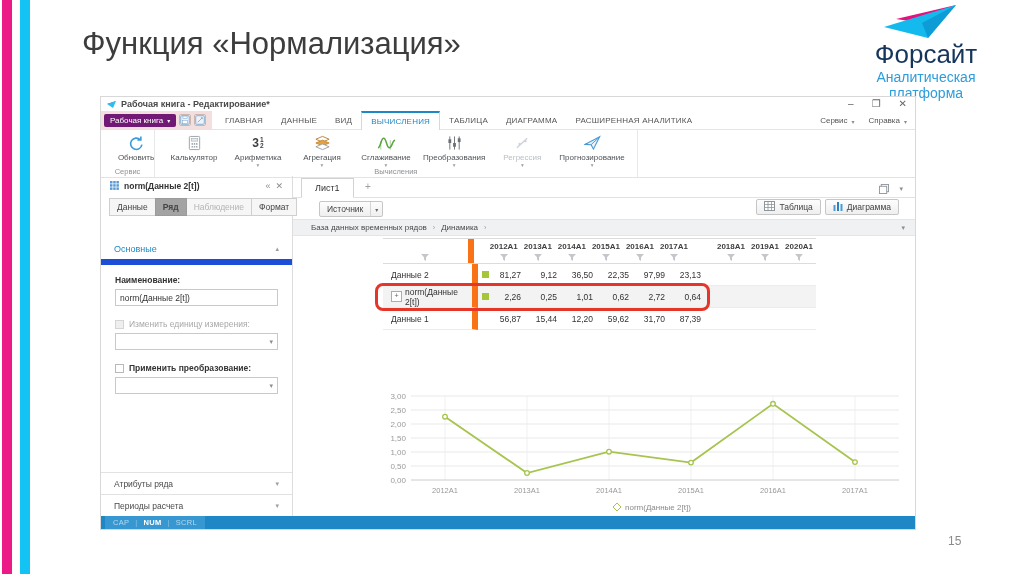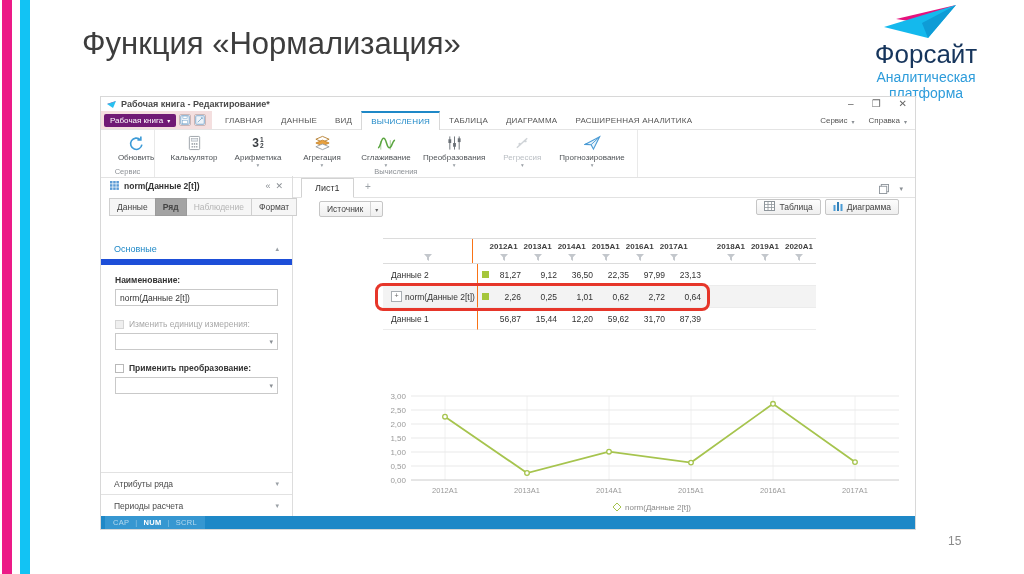--- a/index.html
+++ b/index.html
@@ -101,21 +101,21 @@
   .bc-caret{margin-left:auto;color:#8a8f94;font-size:7px;}
 
   
   .data-table{position:absolute;left:90px;top:62px;width:433px;}
   .trow{display:flex;}
   .thead{border-top:1px solid #dcdcdc;border-bottom:1px solid #dcdcdc;height:26px;box-sizing:border-box;}
   .th{position:relative;box-sizing:border-box;}
   .th .yr{font-size:8px;color:#3f3f3f;font-weight:700;text-align:center;padding-top:3px;}
   .th .funnel{position:absolute;bottom:2px;left:50%;transform:translateX(-50%);line-height:0;}
   .tcell{height:22px;display:flex;align-items:center;box-sizing:border-box;font-size:8.5px;color:#333;border-bottom:1px solid #ececec;}
-  .c-lbl{width:95px;padding-left:8px;border-right:1px solid #f97316;gap:3px;}
+  .c-lbl{width:95px;padding-left:8px;border-right:6px solid #f97316;gap:3px;}
   .c-ind{width:14px;justify-content:center;}
   .c-val{width:36px;justify-content:flex-end;padding-right:7px;}
   .row-hl .tcell{background:#f3f3f3;}
   .gsq{width:7px;height:7px;}
   .expander{width:9px;height:9px;border:1px solid #a8adb2;font-size:7px;line-height:7px;text-align:center;color:#666;background:#fff;flex:none;}
   .hl-box{position:absolute;border:3px solid #e6362a;border-radius:8px;pointer-events:none;left:-8px;width:335px;top:45px;height:28px;box-sizing:border-box;}
 
   .chart-wrap{position:absolute;left:88px;top:212px;line-height:0;}
 
   
@@ -397,20 +397,29 @@
             <span>
               <svg width="10" height="10" viewBox="0 0 10 10">
                   <rect x="0.5" y="4" width="2" height="6" fill="#4a9bd5"></rect>
                   <rect x="4" y="1" width="2" height="9" fill="#2f7fb8"></rect>
                   <rect x="7.5" y="3" width="2" height="7" fill="#4a9bd5"></rect>
                 </svg>
             </span>
             <span>Диаграмма</span>
           </div>
         </div>
+      </div>
+      <div class="breadcrumb">
+        <span id="crumbs" style="display:flex;align-items:center;gap:6px;">
+            <span>База данных временных рядов</span>
+            <span class="crumb-sep">›</span>
+            <span>Динамика</span>
+            <span class="crumb-sep">›</span>
+          </span>
+        <span class="bc-caret">▾</span>
       </div>
 
       <div class="data-table">
           <div class="trow thead">
             <div class="th c-lbl" style="width: 95px;">
               <div class="yr"></div>
               <span class="funnel"><svg width="8" height="7" viewBox="0 0 8 7">
                   <path d="M0 0h8L5 3.2V7L3 5.5V3.2Z" fill="#c3c7cc"></path>
                 </svg></span>
             </div>

